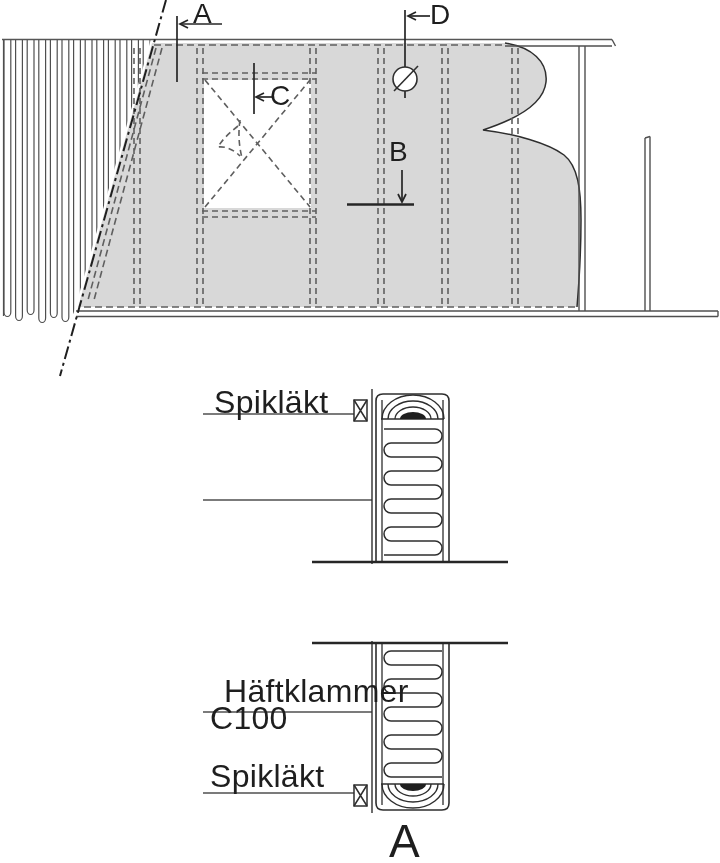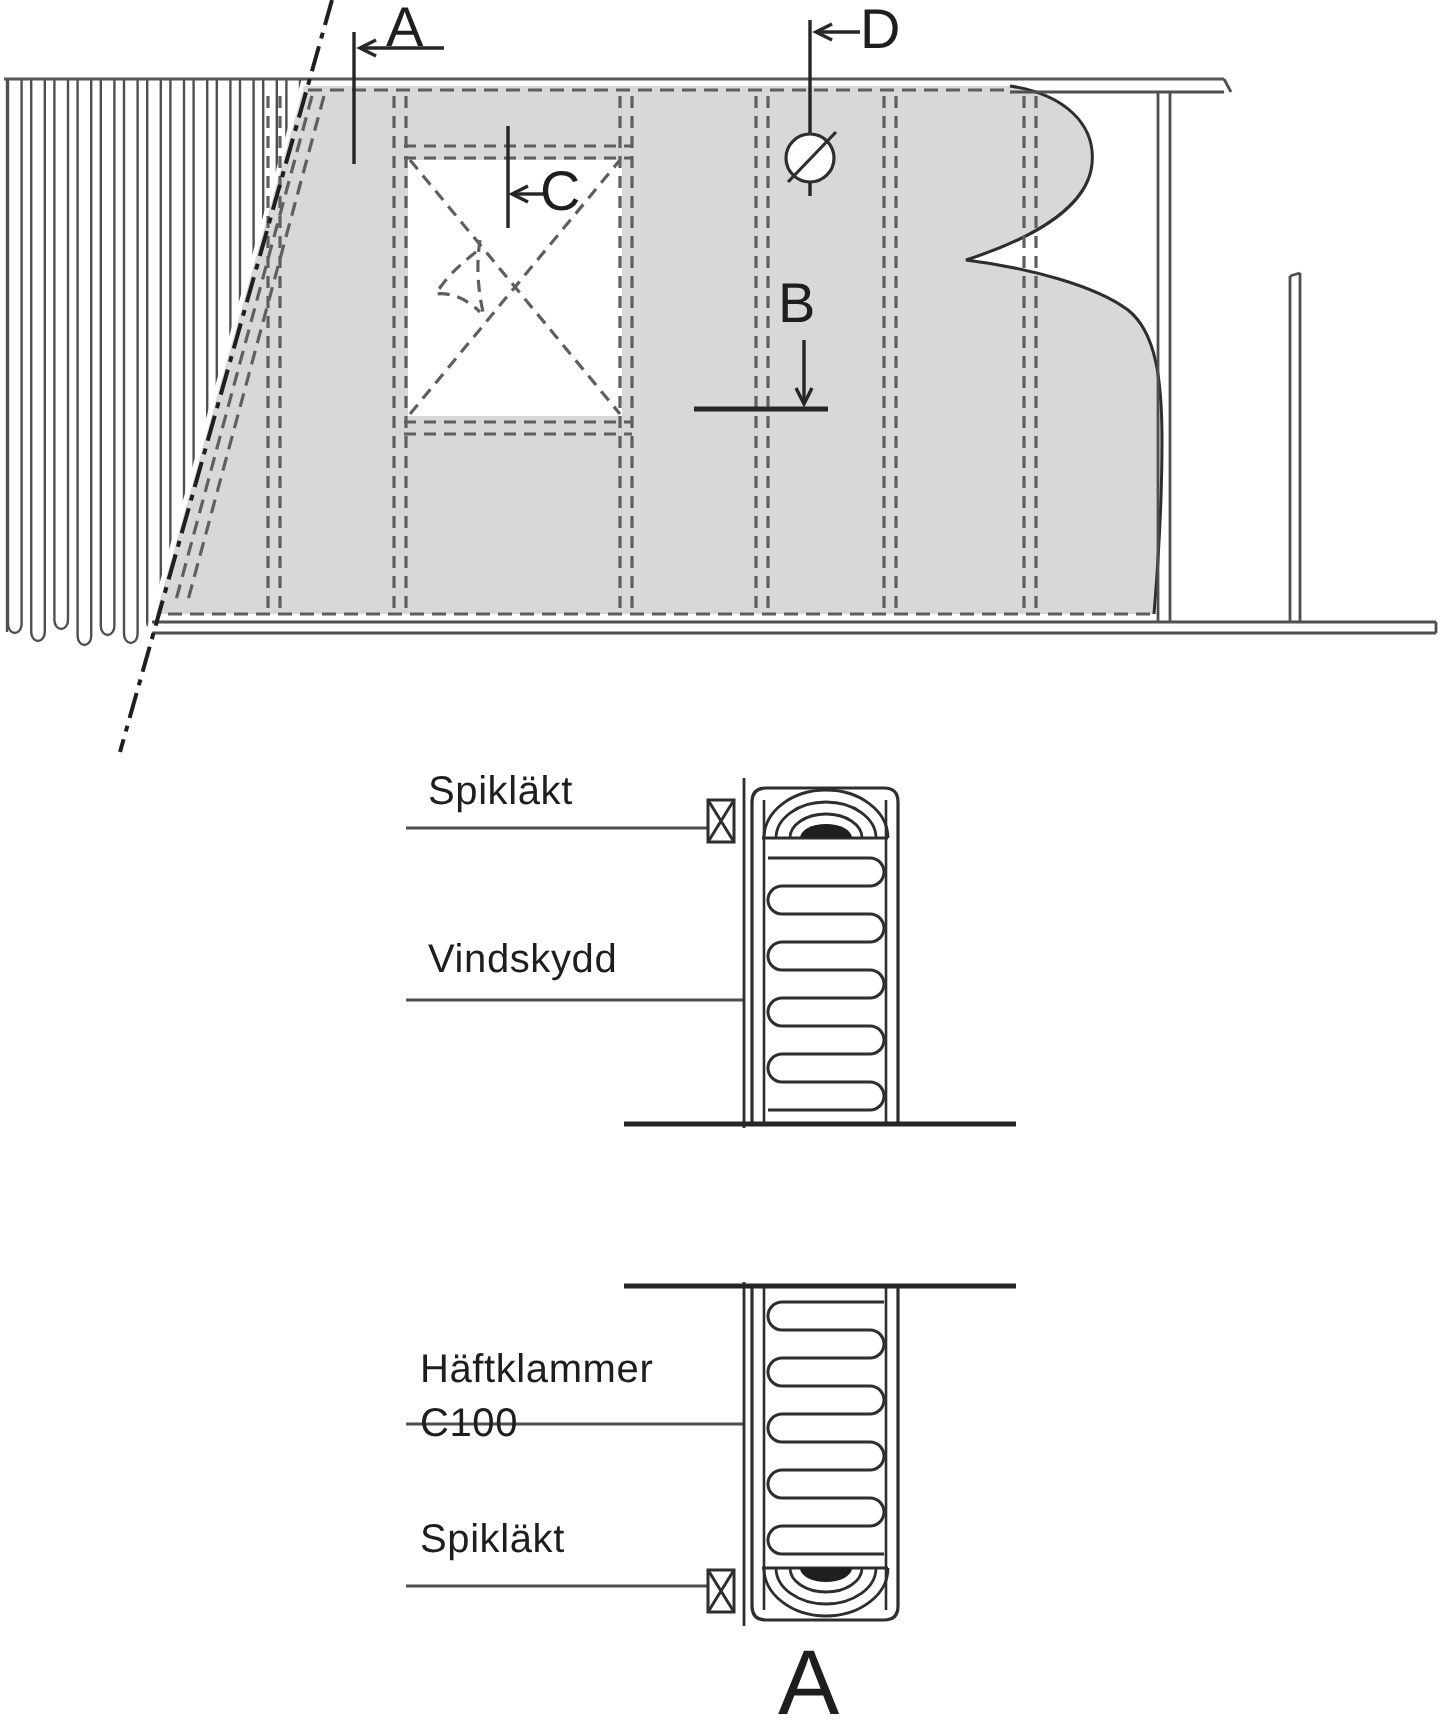--- a/index.html
+++ b/index.html
@@ -10,21 +10,21 @@
     --text:#1e1e1e;
   }
   html,body{margin:0;padding:0;background:#ffffff;}
   .canvas{
     position:relative;width:720px;height:863px;background:#fff;overflow:hidden;
     font-family:"Liberation Sans",sans-serif;
   }
   .canvas svg{position:absolute;left:0;top:0;}
   .lbl{position:absolute;color:var(--text);line-height:1;white-space:nowrap;}
   .dim{font-size:28px;}
-  .ann{font-size:20px;letter-spacing:.3px;}
+  .ann{font-size:32px;letter-spacing:.3px;}
   .big{font-size:46px;}
 </style>
 </head>
 <body>
 
 <div class="canvas">
 
 <svg width="720" height="863" viewBox="0 0 720 863">
   <defs>
     <clipPath id="panelClip">
@@ -187,19 +187,18 @@
     <path d="M312,643 H508" stroke="#262626" stroke-width="2.4" fill="none"></path>
   </g>
 </svg>
 
   <div class="lbl dim" style="left:193px;top:0px;">A</div>
   <div class="lbl dim" style="left:430px;top:1px;">D</div>
   <div class="lbl dim" style="left:270px;top:82px;">C</div>
   <div class="lbl dim" style="left:389px;top:138px;">B</div>
 
   <div class="lbl ann" style="left:214px;top:386px;">Spikläkt</div>
-  <div class="lbl ann" style="left:214px;top:470px;">Vindskydd</div>
-  <div class="lbl ann" style="left:210px;top:675px;">Häftklammer</div>
+  <div class="lbl ann" style="left:224px;top:675px;">Häftklammer</div>
   <div class="lbl ann" style="left:210px;top:702px;">C100</div>
   <div class="lbl ann" style="left:210px;top:760px;">Spikläkt</div>
 
   <div class="lbl big" style="left:389px;top:818px;">A</div>
 </div>
 
 </body></html>

